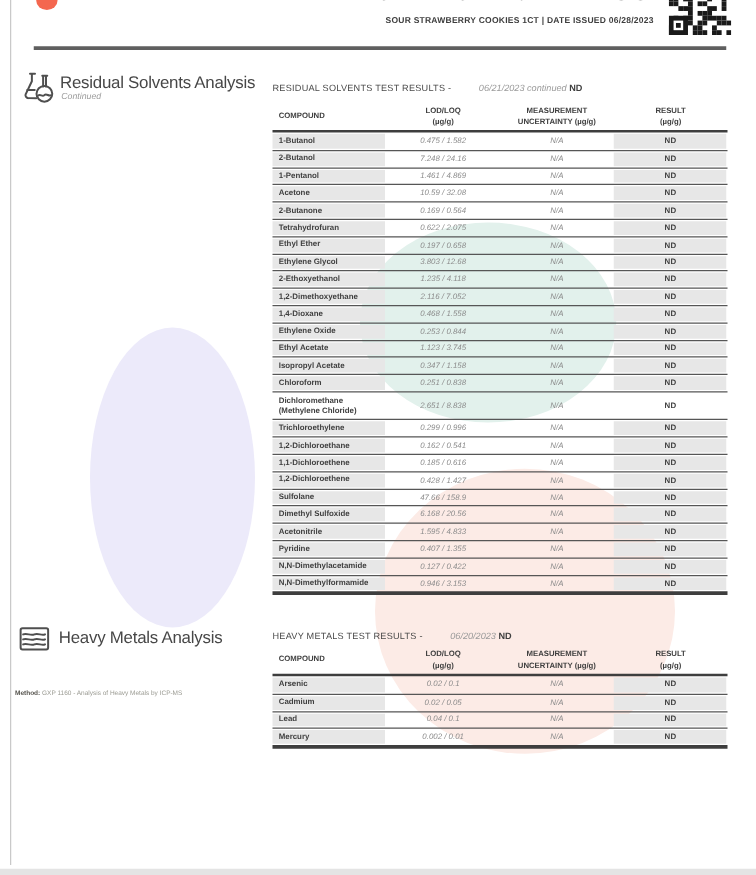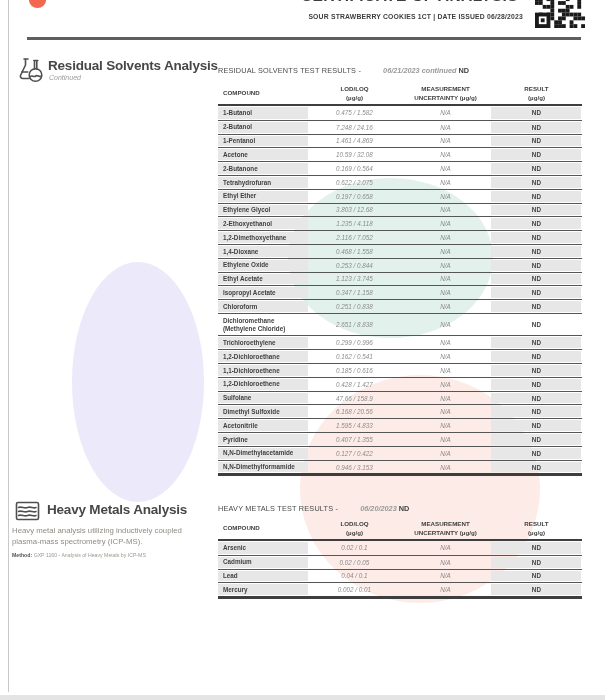--- a/index.html
+++ b/index.html
@@ -18,33 +18,33 @@
 
   
   .red-dot { position:absolute; left:29px; top:-7px; width:17px; height:15px; border-radius:50%; background:#f4674f; }
   .coa-title { position:absolute; left:0; top:-13px; width:518px; text-align:right; font-size:15.5px; font-weight:bold; letter-spacing:.4px; color:#3d3d3d; }
   .coa-subtitle { position:absolute; left:0; top:13px; width:523px; text-align:right; font-size:6.8px; font-weight:bold; letter-spacing:.2px; color:#3d3d3d; }
   .qr { position:absolute; left:535px; top:-22px; width:50px; height:50px; }
   .divider { position:absolute; left:27px; top:37px; width:554px; height:2.5px; background:#5f5f5f; }
 
   
   .rs-icon { position:absolute; left:15px; top:56px; }
-  .section-title { position:absolute; font-size:13.5px; font-weight:bold; color:#474747; letter-spacing:-.2px; }
+  .section-title { position:absolute; font-size:13.5px; font-weight:normal; color:#474747; letter-spacing:-.2px; }
   .rs-title { left:48px; top:58px; }
   .rs-continued { position:absolute; left:49px; top:74px; font-size:7px; font-style:italic; color:#9b9b9b; }
   .hm-icon { position:absolute; left:15px; top:501px; }
   .hm-title { left:47px; top:502px; }
   .hm-desc { position:absolute; left:12px; top:525px; width:198px; font-size:7.8px; line-height:1.45; color:#8f8c82; }
   .hm-method { position:absolute; left:12px; top:552px; font-size:5.2px; color:#9a9a92; }
   .hm-method b { color:#55534d; }
 
   
   .results-line { position:absolute; left:218px; font-size:7.3px; color:#4a4a4a; }
   .results-line .rh { font-weight:normal; letter-spacing:.2px; }
-  .results-line .rd { font-style:italic; color:#9a9a9a; font-weight:bold;padding-left:20px; }
+  .results-line .rd { font-style:italic; color:#9a9a9a; font-weight:normal;padding-left:20px; }
   .results-line .ro { font-weight:bold; color:#3f3f3f; }
   .rs-results { top:66px; }
   .hm-results { top:504px;text-align:center; }
 
   
   .coa-table { position:absolute; left:218px; width:364px; z-index:1; border-bottom:3px solid #3e3e3e; }
   .solvents-table { top:83px; }
   .metals-table { top:518px; }
   .thead { display:flex; height:23px; align-items:center; border-bottom:2.5px solid #3e3e3e; }
   .th { flex:0 0 91px; font-size:6.2px; font-weight:bold; color:#3f3f3f; text-align:center; line-height:1.3; }
@@ -516,21 +516,20 @@
       </div>
     </div>
 
   <svg class="hm-icon icon-svg" width="26" height="21" viewBox="0 0 26 21">
     <rect x="1.5" y="1.5" width="22" height="17" rx="1.5"></rect>
     <path d="M3.5 6.5 c3 -1.4 6 1.4 9 0 c3 -1.4 6 1.4 8.5 0"></path>
     <path d="M3.5 10.5 c3 -1.4 6 1.4 9 0 c3 -1.4 6 1.4 8.5 0"></path>
     <path d="M3.5 14.5 c3 -1.4 6 1.4 9 0 c3 -1.4 6 1.4 8.5 0"></path>
   </svg>
   <div class="section-title hm-title">Heavy Metals Analysis</div>
-  <div class="hm-desc">Heavy metal analysis utilizing inductively coupled plasma-mass spectrometry (ICP-MS).</div>
   <div class="hm-method">
     <b>Method:</b>
     <span>GXP 1160 - Analysis of Heavy Metals by ICP-MS</span>
   </div>
 
   <div class="results-line hm-results">
     <span class="rh">HEAVY METALS TEST RESULTS -</span>
     <span class="rd">06/20/2023</span>
     <span class="ro">ND</span>
   </div>

